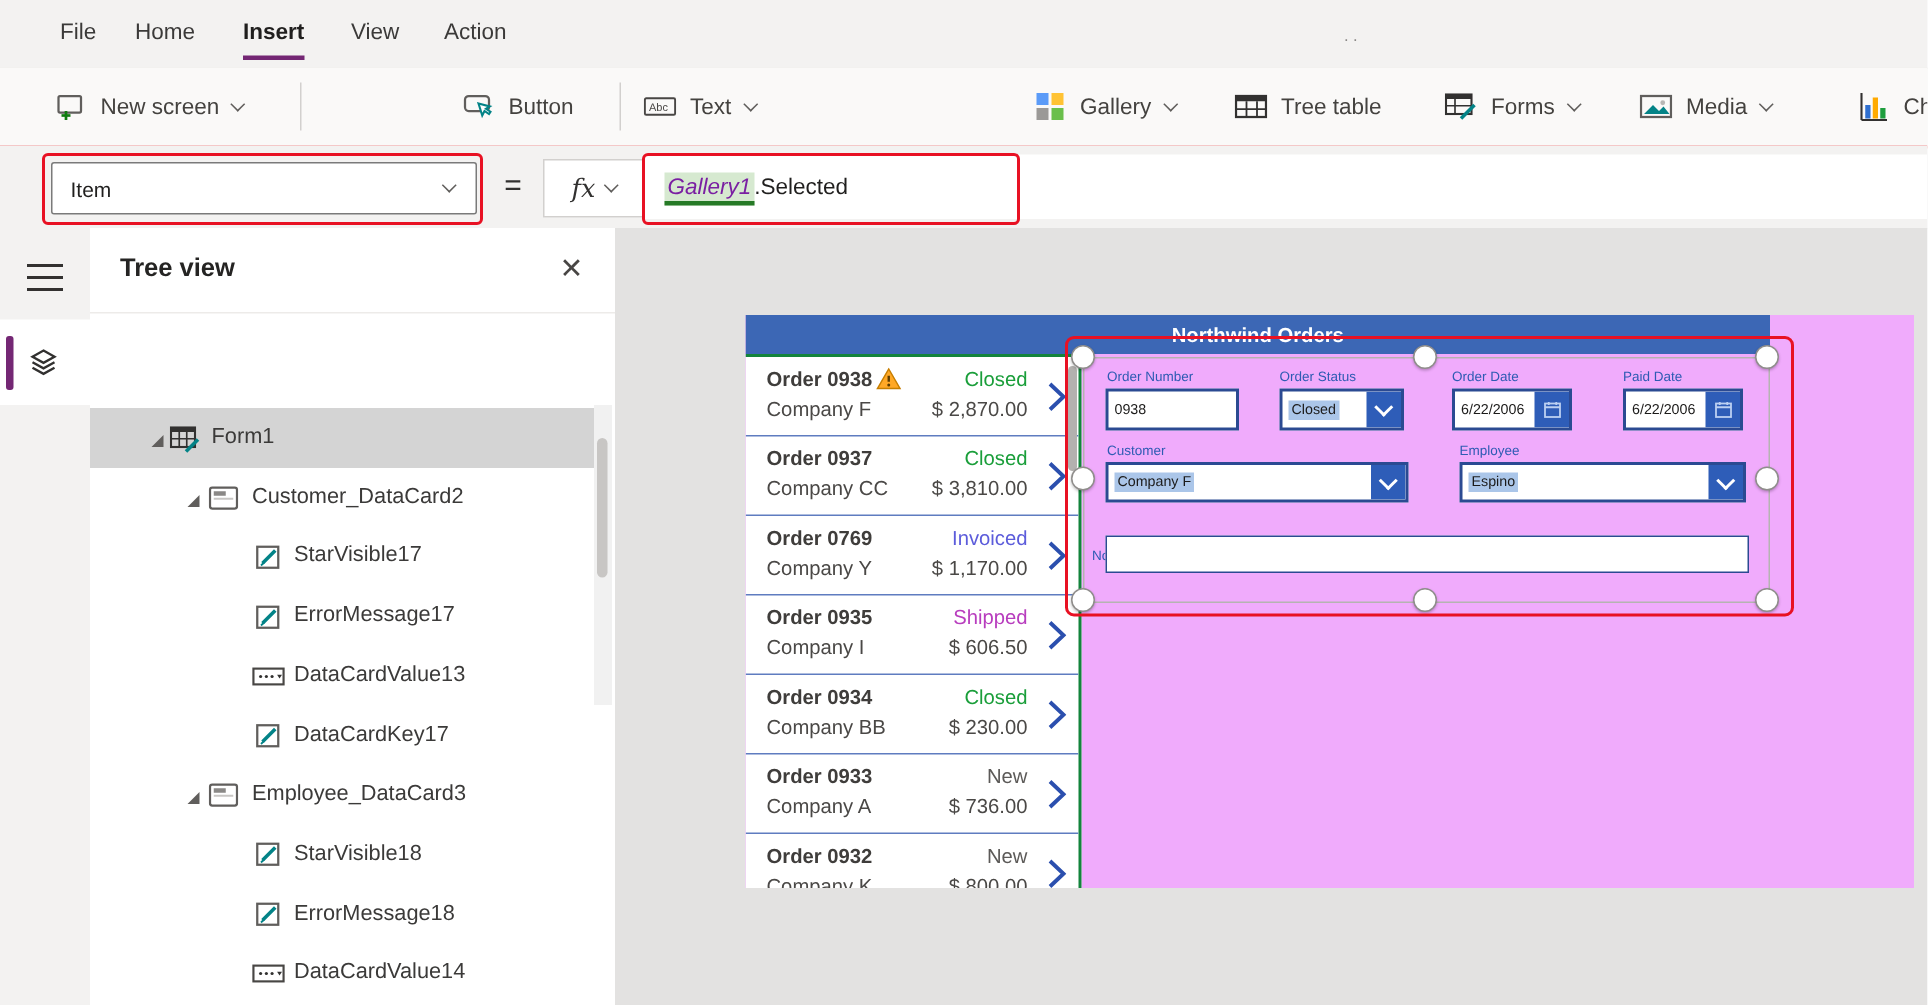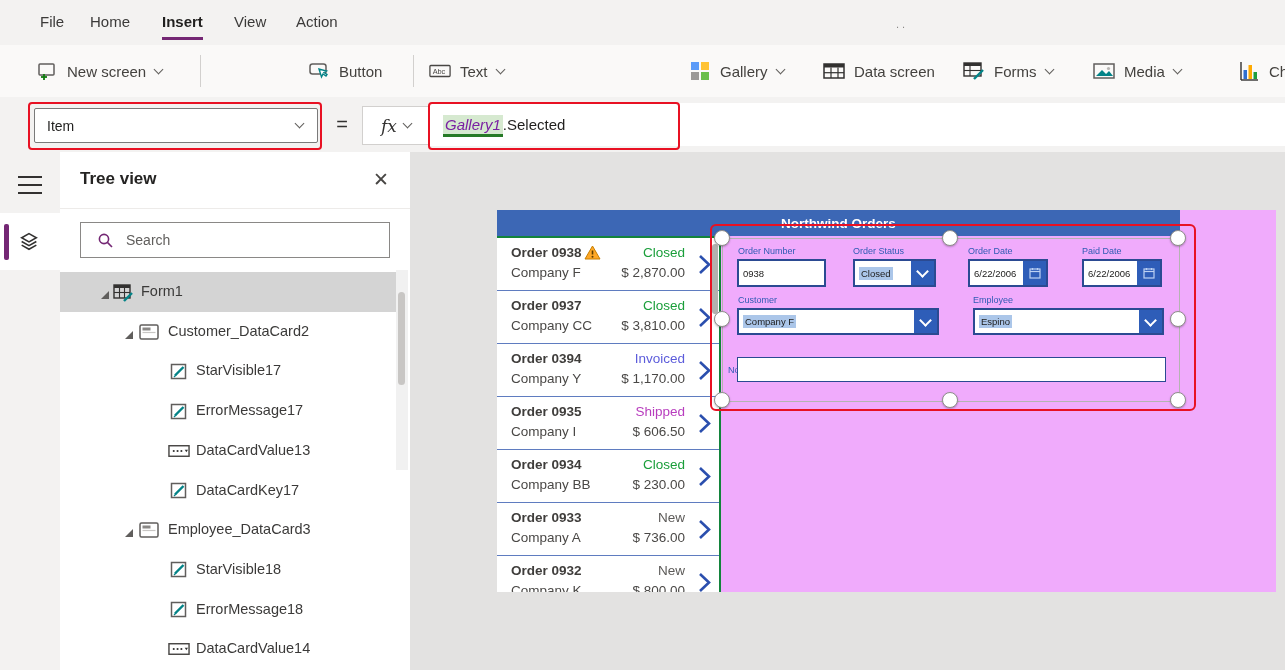--- a/index.html
+++ b/index.html
@@ -149,21 +149,21 @@
       <div class="ribbon-item" style="left: 823px;">
         <span class="icon-wrap">
           <svg width="22" height="20" viewBox="0 0 22 20">
             <rect x="1" y="3" width="20" height="14" fill="none" stroke="#323130" stroke-width="1.5"></rect>
             <rect x="1" y="3" width="20" height="3.5" fill="#323130"></rect>
             <line x1="8" y1="6.5" x2="8" y2="17" stroke="#323130" stroke-width="1.2"></line>
             <line x1="15" y1="6.5" x2="15" y2="17" stroke="#323130" stroke-width="1.2"></line>
             <line x1="1" y1="11.7" x2="21" y2="11.7" stroke="#323130" stroke-width="1.2"></line>
           </svg>
         </span>
-        <span>Data screen</span>
+        <span>Tree table</span>
       </div>
       <div class="ribbon-item" style="left: 963px;">
         <span class="icon-wrap">
           <svg width="22" height="20" viewBox="0 0 22 20">
             <rect x="1" y="2" width="17" height="13" fill="none" stroke="#323130" stroke-width="1.4"></rect>
             <rect x="1" y="2" width="17" height="3" fill="#323130"></rect>
             <line x1="7" y1="5" x2="7" y2="15" stroke="#323130" stroke-width="1.1"></line>
             <line x1="1" y1="9.5" x2="18" y2="9.5" stroke="#323130" stroke-width="1.1"></line>
             <line x1="11" y1="18" x2="20" y2="9" stroke="#038387" stroke-width="2.4"></line>
           </svg>
@@ -227,29 +227,20 @@
           <path d="M4 12.5 L12 17 20 12.5" fill="none" stroke="#323130" stroke-width="1.7"></path>
           <path d="M4 16.5 L12 21 20 16.5" fill="none" stroke="#323130" stroke-width="1.7"></path>
         </svg>
     </span>
   </div>
 
   <div id="treepanel">
     <div id="tree-title">Tree view</div>
     <div id="tree-close">✕</div>
     <div id="tree-divider"></div>
-    <div id="tree-search">
-      <span class="icon-wrap">
-        <svg width="17" height="17" viewBox="0 0 17 17">
-            <circle cx="7" cy="7" r="4.6" fill="none" stroke="#742774" stroke-width="1.6"></circle>
-            <line x1="10.4" y1="10.4" x2="15" y2="15" stroke="#742774" stroke-width="1.6"></line>
-          </svg>
-      </span>
-      <input placeholder="Search" style="">
-    </div>
     <div id="tree-list">
         <div class="tree-row selected" style="top: 2px;">
           <span class="tree-tri" style="left: 40px; top: 15px;"><svg width="10" height="10" viewBox="0 0 10 10">
               <path d="M9 1 L9 9 L1 9 Z" fill="#605e5c"></path>
             </svg></span>
           <span class="tree-icon" style="left: 52px; top: 10px;">
             <svg width="21" height="19" viewBox="0 0 21 19">
               <rect x="1" y="2" width="16" height="13" fill="none" stroke="#323130" stroke-width="1.4"></rect>
               <rect x="1" y="2" width="16" height="3" fill="#323130"></rect>
               <line x1="6.5" y1="5" x2="6.5" y2="15" stroke="#323130" stroke-width="1.1"></line>
@@ -387,21 +378,21 @@
         <div class="g-row">
           <span class="g-name">Order 0937</span>
           <span class="g-company">Company CC</span>
           <span class="g-status" style="color: rgb(26, 158, 58);">Closed</span>
           <span class="g-amount">$ 3,810.00</span>
           <span class="g-chev"><svg width="13" height="21" viewBox="0 0 13 21">
               <path d="M2 2 L11 10.5 2 19" fill="none" stroke="#2b4fae" stroke-width="2.6"></path>
             </svg></span>
         </div>
         <div class="g-row">
-          <span class="g-name">Order 0394</span>
+          <span class="g-name">Order 0769</span>
           <span class="g-company">Company Y</span>
           <span class="g-status" style="color: rgb(92, 92, 219);">Invoiced</span>
           <span class="g-amount">$ 1,170.00</span>
           <span class="g-chev"><svg width="13" height="21" viewBox="0 0 13 21">
               <path d="M2 2 L11 10.5 2 19" fill="none" stroke="#2b4fae" stroke-width="2.6"></path>
             </svg></span>
         </div>
         <div class="g-row">
           <span class="g-name">Order 0935</span>
           <span class="g-company">Company I</span>

